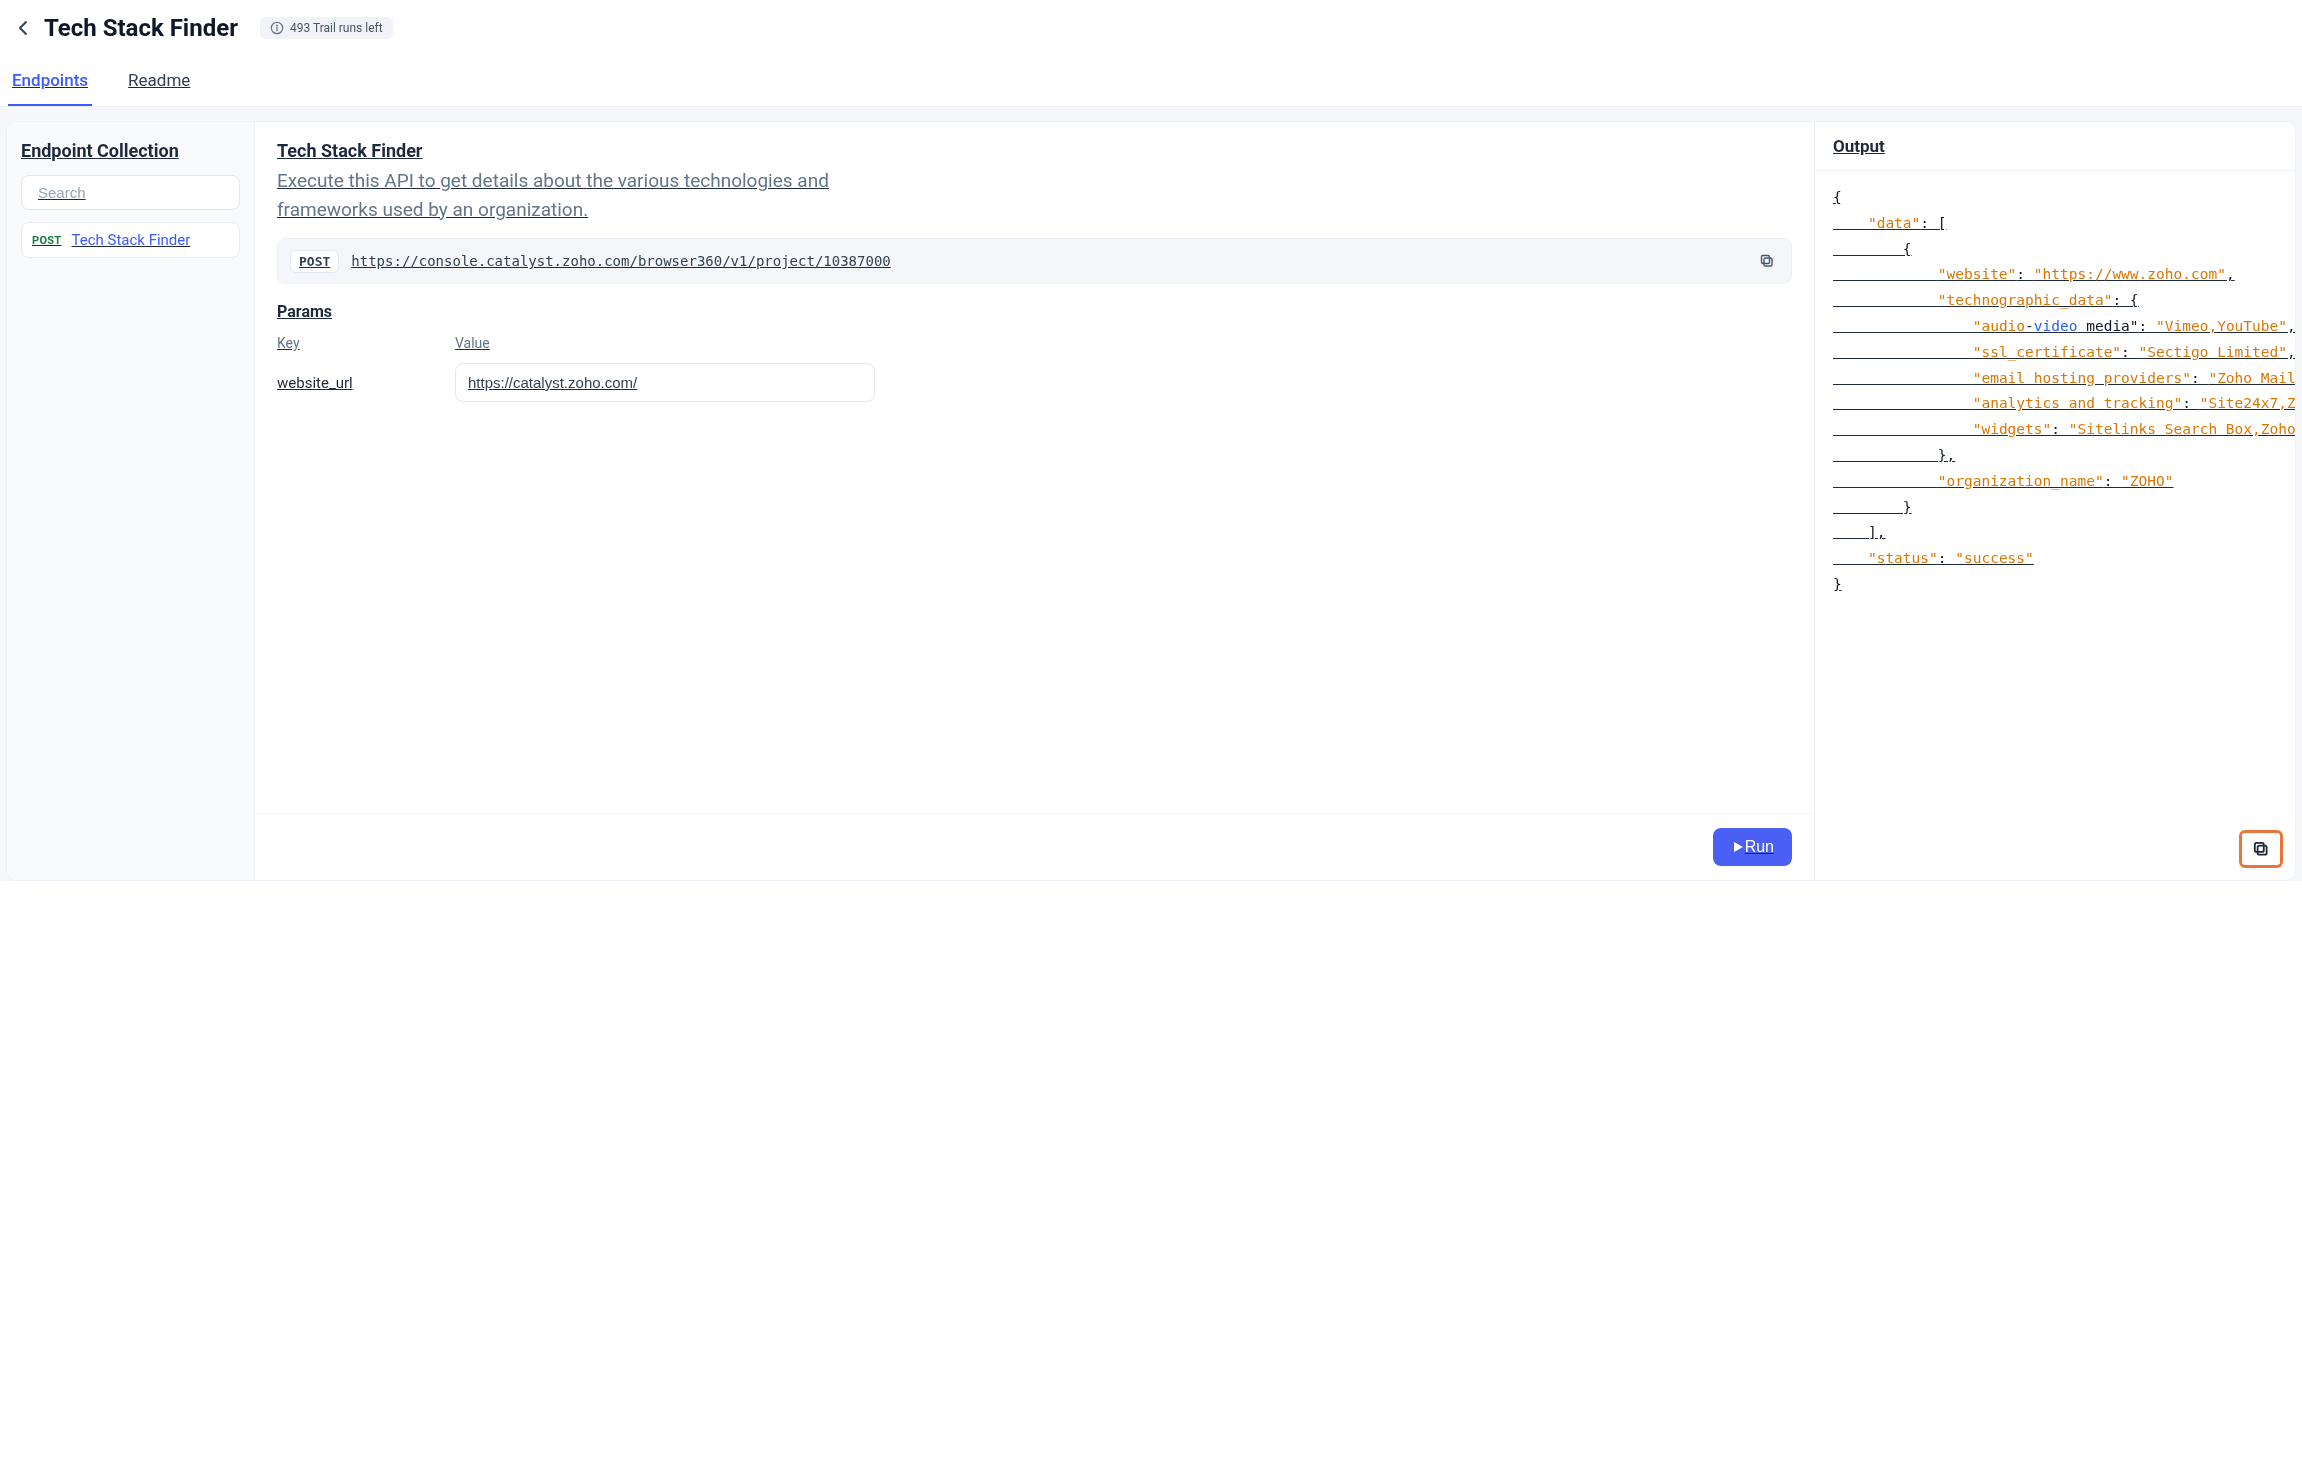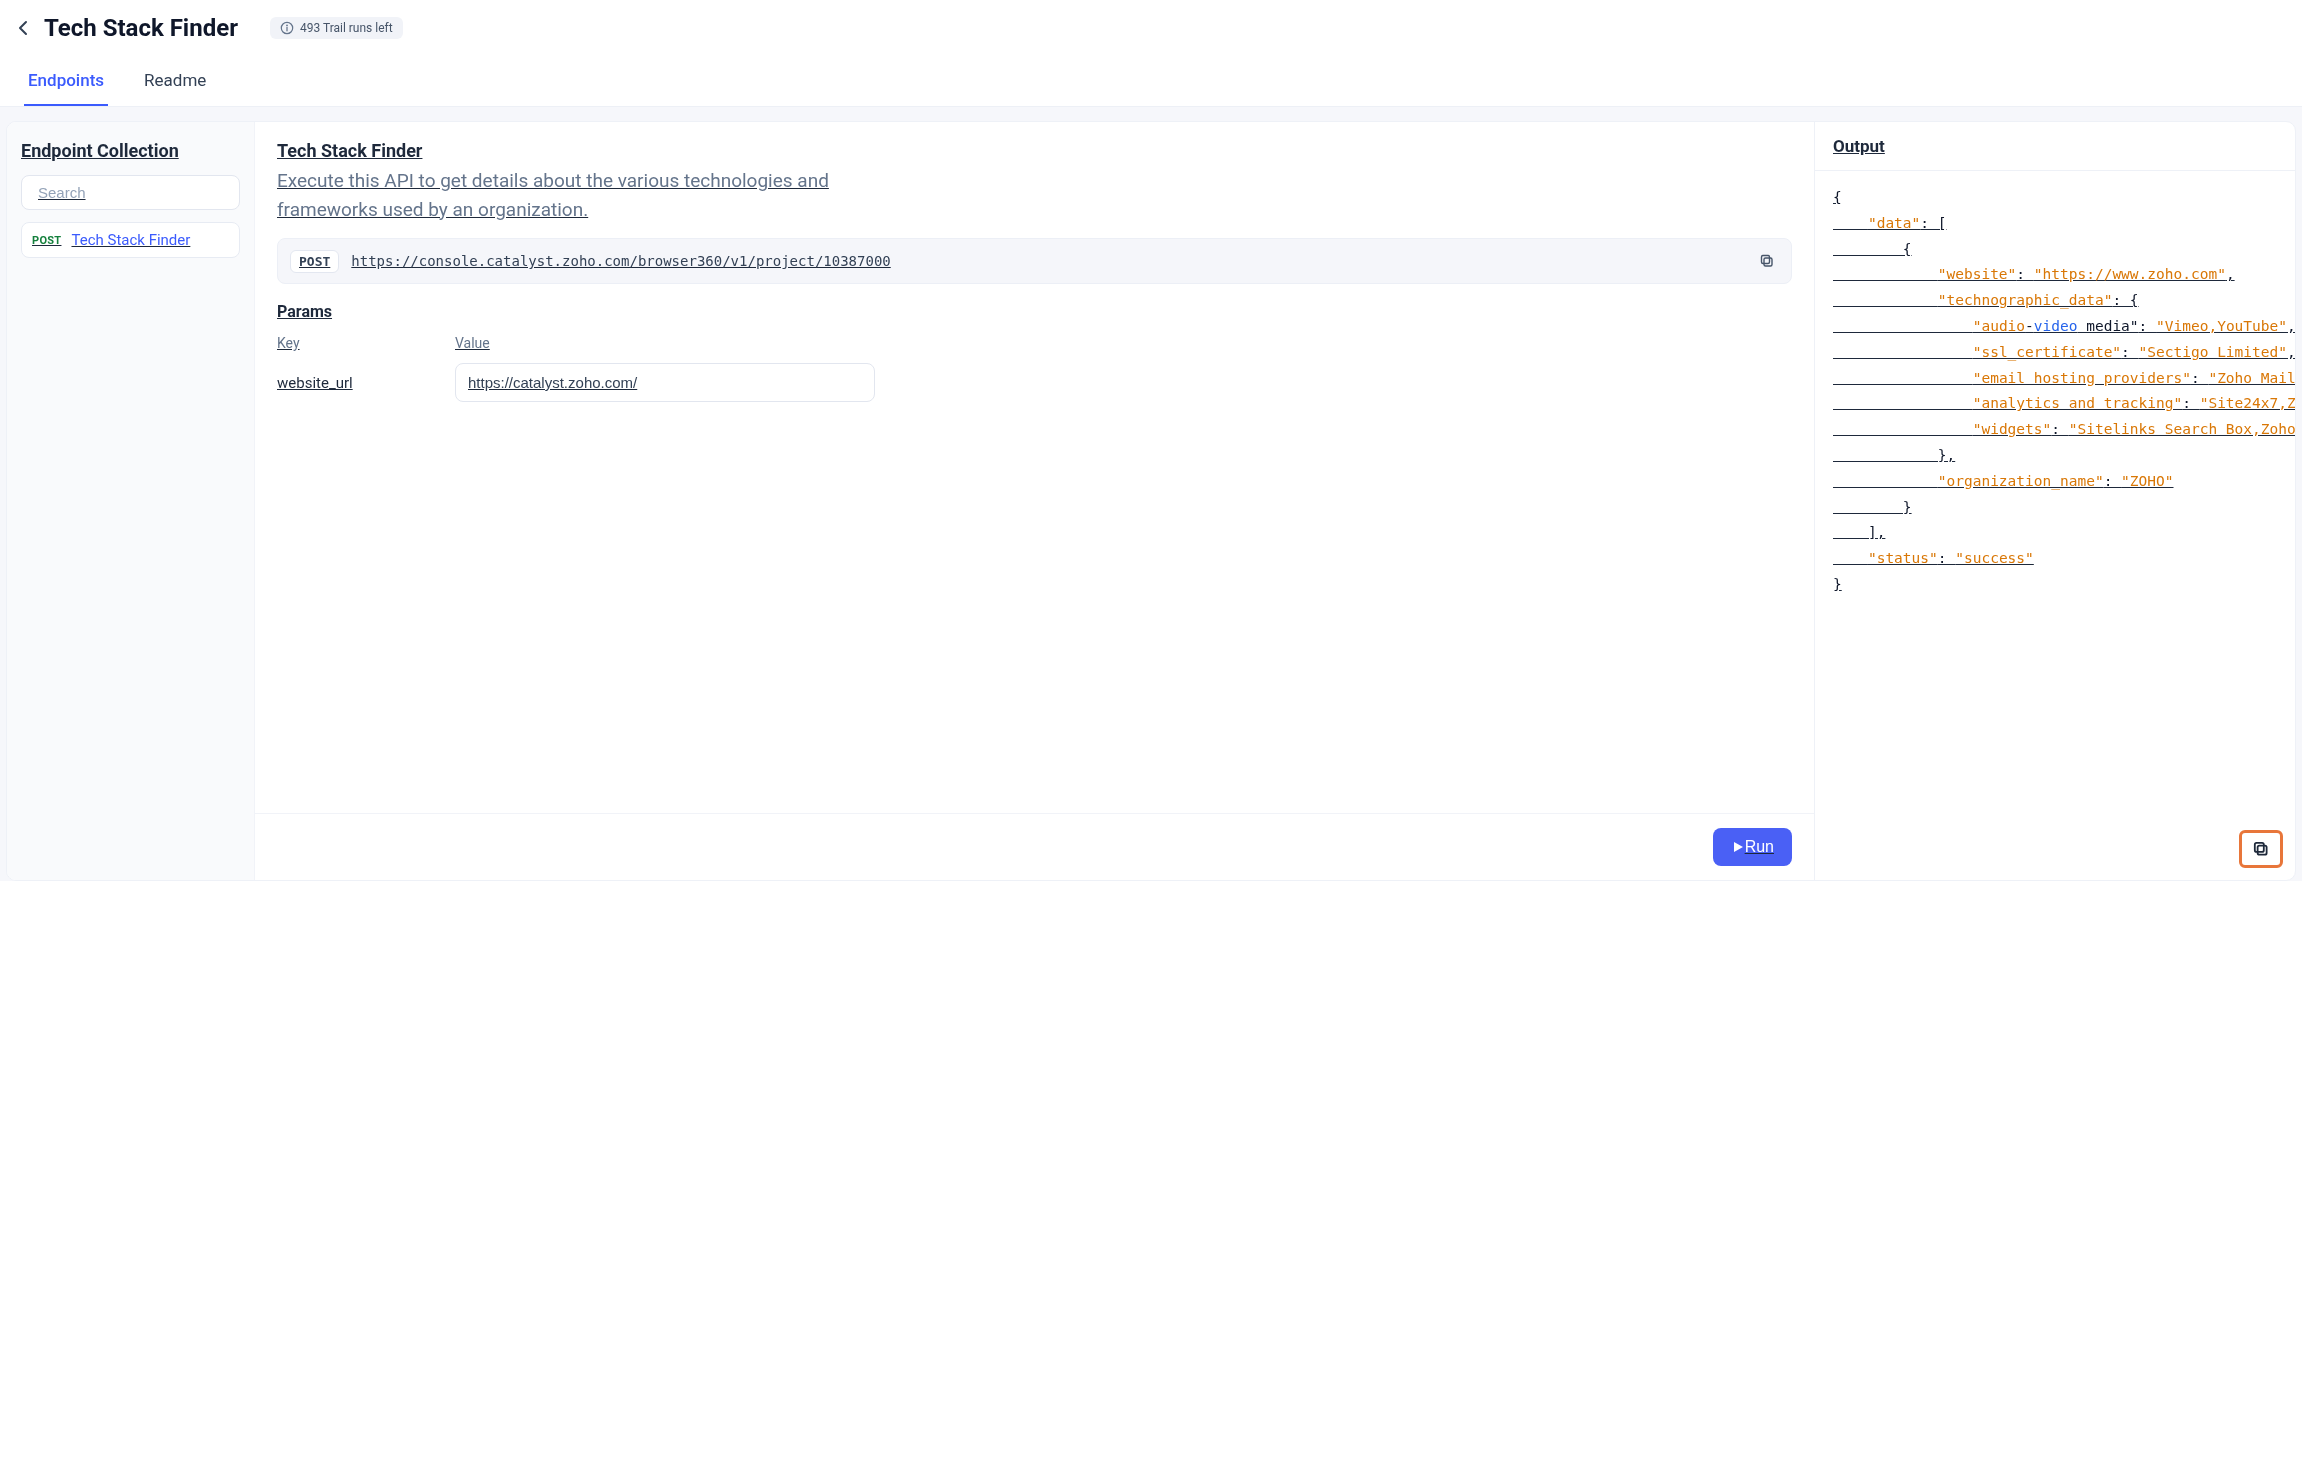--- a/index.html
+++ b/index.html
@@ -18,25 +18,26 @@
 .back-chevron {
   width: 22px; height: 22px; display:flex;align-items:center;justify-content:center;
   cursor:pointer; color:#334155;
 }
 .page-title {
   font-size: 24px; font-weight: 700; color:#0f172a;
 }
 .trail-badge {
   display:flex; align-items:center; gap:6px;
   background:#f1f3f8; border-radius:6px; padding:4px 10px;
-  font-size:12px; color:#475569; margin-left:22px;
+  font-size:12px; color:#475569; margin-left:12px;
 }
 .tabs {
-  display:flex; gap:32px; padding:0 24px; border-bottom:1px solid #edf0f6;
+  display:flex; gap:32px; padding:0 8px; border-bottom:1px solid #edf0f6;
   margin-top:6px;
+  text-decoration:underline;
 }
 .tab {
   padding:14px 4px 14px 4px; font-size:17px; color:#334155; cursor:pointer;
   border-bottom:2px solid transparent;
 }
 .tab.active { color:#3b5bfd; border-bottom-color:#3b5bfd; font-weight:500;}
 .body-bg { background:#f6f7fb; padding:14px 6px 0 6px; }
 .main-card {
   background:#fff; border:1px solid #eef1f7; border-radius:10px;
   display:flex; min-height:760px; overflow:hidden;text-decoration:underline;

